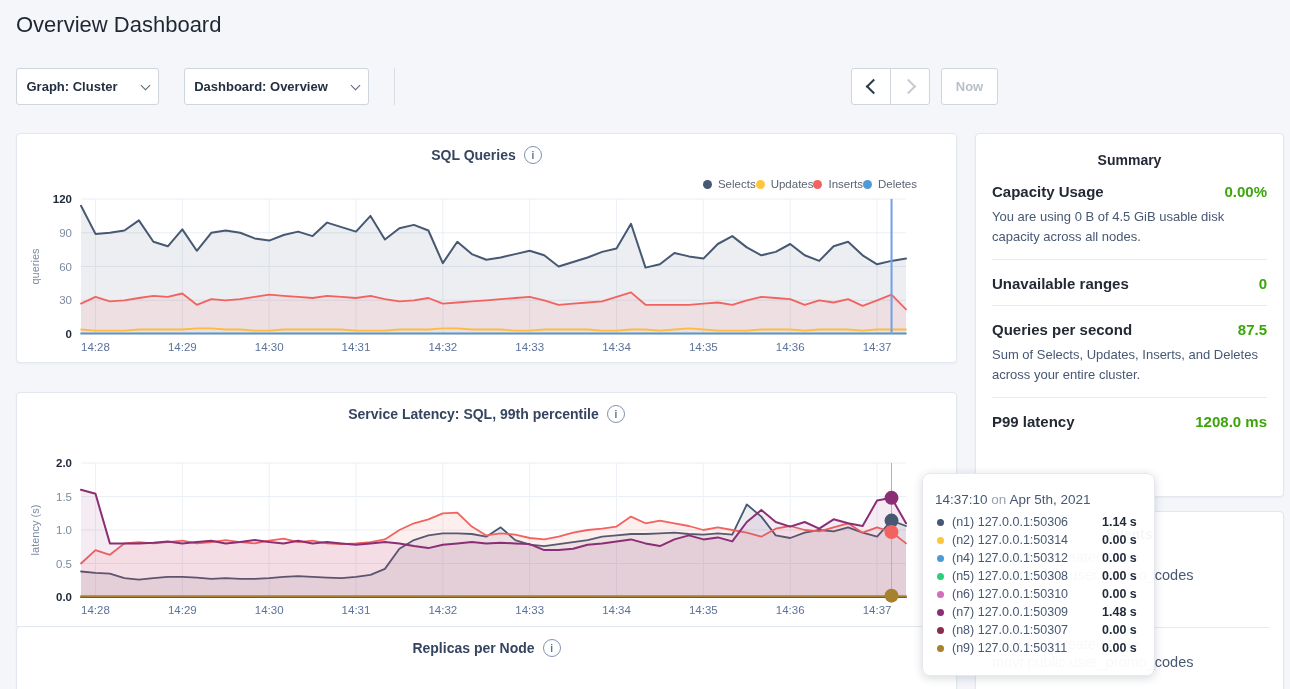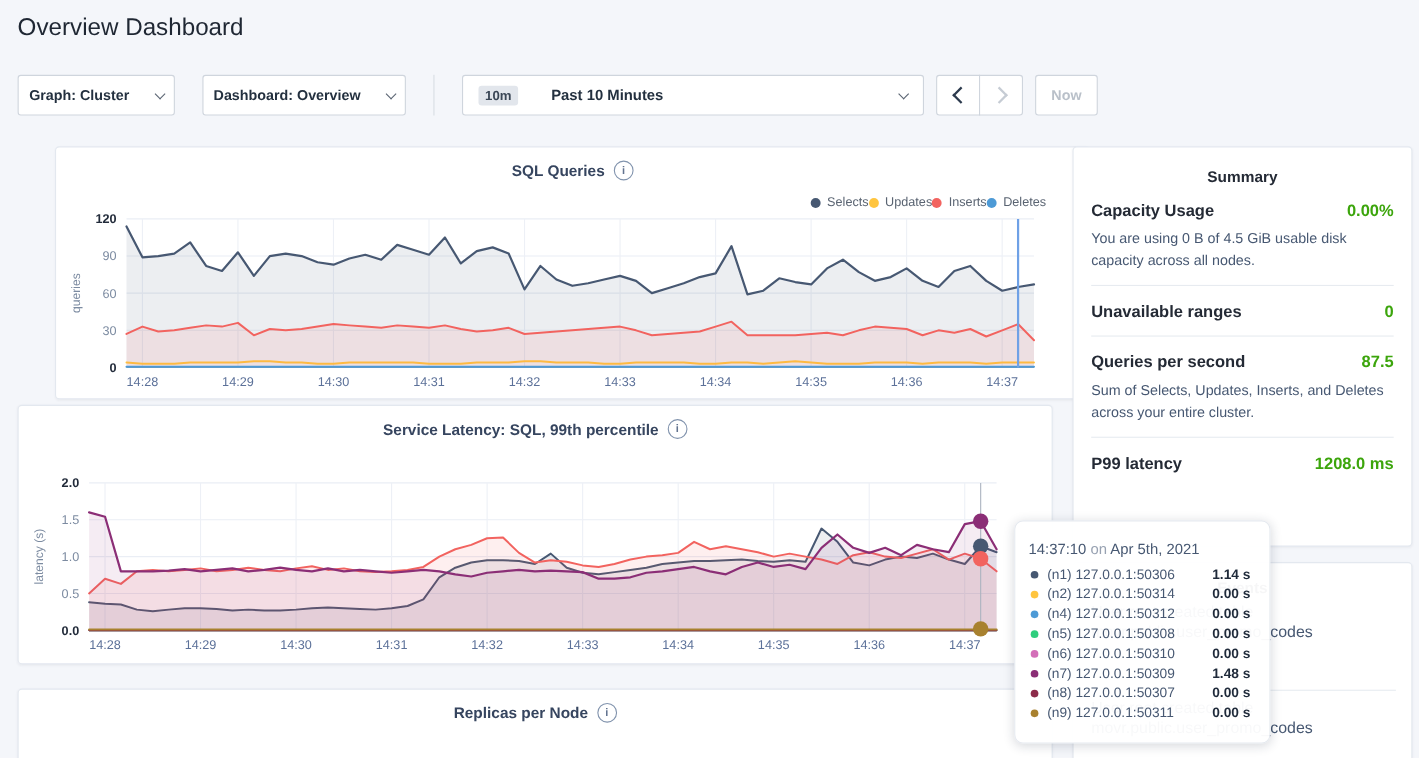--- a/index.html
+++ b/index.html
@@ -66,36 +66,31 @@
 
   <div class="ctl" style="left:16px;width:143px;">
     <span>Graph: Cluster</span>
     <span class="chev"></span>
   </div>
   <div class="ctl" style="left:184px;width:185px;">
     <span>Dashboard: Overview</span>
     <span class="chev"></span>
   </div>
   <div class="ctl-divider"></div>
-  <div class="ctl" style="left:420px;width:420px;justify-content:flex-start;padding:0 14px;">
-    <span class="badge">10m</span>
-    <span style="margin-left:6px;font-size:13.5px;">Past 10 Minutes</span>
-    <span class="chev" style="margin-left:auto;"></span>
-  </div>
   <div class="arrow-btn" style="left:851px;border-radius:3px 0 0 3px;">
     <span class="chev-left"></span>
   </div>
   <div class="arrow-btn" style="left:890px;border-radius:0 3px 3px 0;">
     <span class="chev-right"></span>
   </div>
   <div class="ctl" style="left:941px;width:57px;color:#b9c0c9;">
     <span>Now</span>
   </div>
 
-  <div class="card" style="left:16px;top:133px;width:941px;height:230px;margin-left:34px;">
+  <div class="card" style="left:16px;top:133px;width:941px;height:230px;">
     <div class="chart-title-row">
       <span class="chart-title">SQL Queries</span>
       <span class="info-icon">i</span>
     </div>
     <div class="legend" id="chart1-legend">
         <div class="legend-item">
           <span class="legend-dot" style="background: rgb(71, 88, 114);"></span>
           <span class="legend-label">Selects</span>
         </div>
         <div class="legend-item">
@@ -146,21 +141,21 @@
         <text x="425.8421052631579" y="217" text-anchor="middle" font-size="11.5" fill="#5c7199">14:32</text>
         <text x="512.6842105263158" y="217" text-anchor="middle" font-size="11.5" fill="#5c7199">14:33</text>
         <text x="599.5263157894736" y="217" text-anchor="middle" font-size="11.5" fill="#5c7199">14:34</text>
         <text x="686.3684210526316" y="217" text-anchor="middle" font-size="11.5" fill="#5c7199">14:35</text>
         <text x="773.2105263157895" y="217" text-anchor="middle" font-size="11.5" fill="#5c7199">14:36</text>
         <text x="860.0526315789474" y="217" text-anchor="middle" font-size="11.5" fill="#5c7199">14:37</text>
         <text x="22" y="132.5" text-anchor="middle" font-size="11" fill="#7c8ba1" transform="rotate(-90 22 132.5)">queries</text>
       </svg>
   </div>
 
-  <div class="card" style="left:16px;top:368px;width:941px;height:236px;">
+  <div class="card" style="left:16px;top:392px;width:941px;height:236px;">
     <div class="chart-title-row">
       <span class="chart-title">Service Latency: SQL, 99th percentile</span>
       <span class="info-icon">i</span>
     </div>
     <svg id="chart2-svg" width="941" height="236">
         <line x1="64" x2="889" y1="170.5" y2="170.5" stroke="#eaeef5" stroke-width="1"></line>
         <line x1="64" x2="889" y1="137" y2="137" stroke="#eaeef5" stroke-width="1"></line>
         <line x1="64" x2="889" y1="103.5" y2="103.5" stroke="#eaeef5" stroke-width="1"></line>
         <line x1="64" x2="889" y1="70" y2="70" stroke="#eaeef5" stroke-width="1"></line>
         <line x1="78.47368421052632" x2="78.47368421052632" y1="70" y2="204" stroke="#edf0f6" stroke-width="1"></line>

